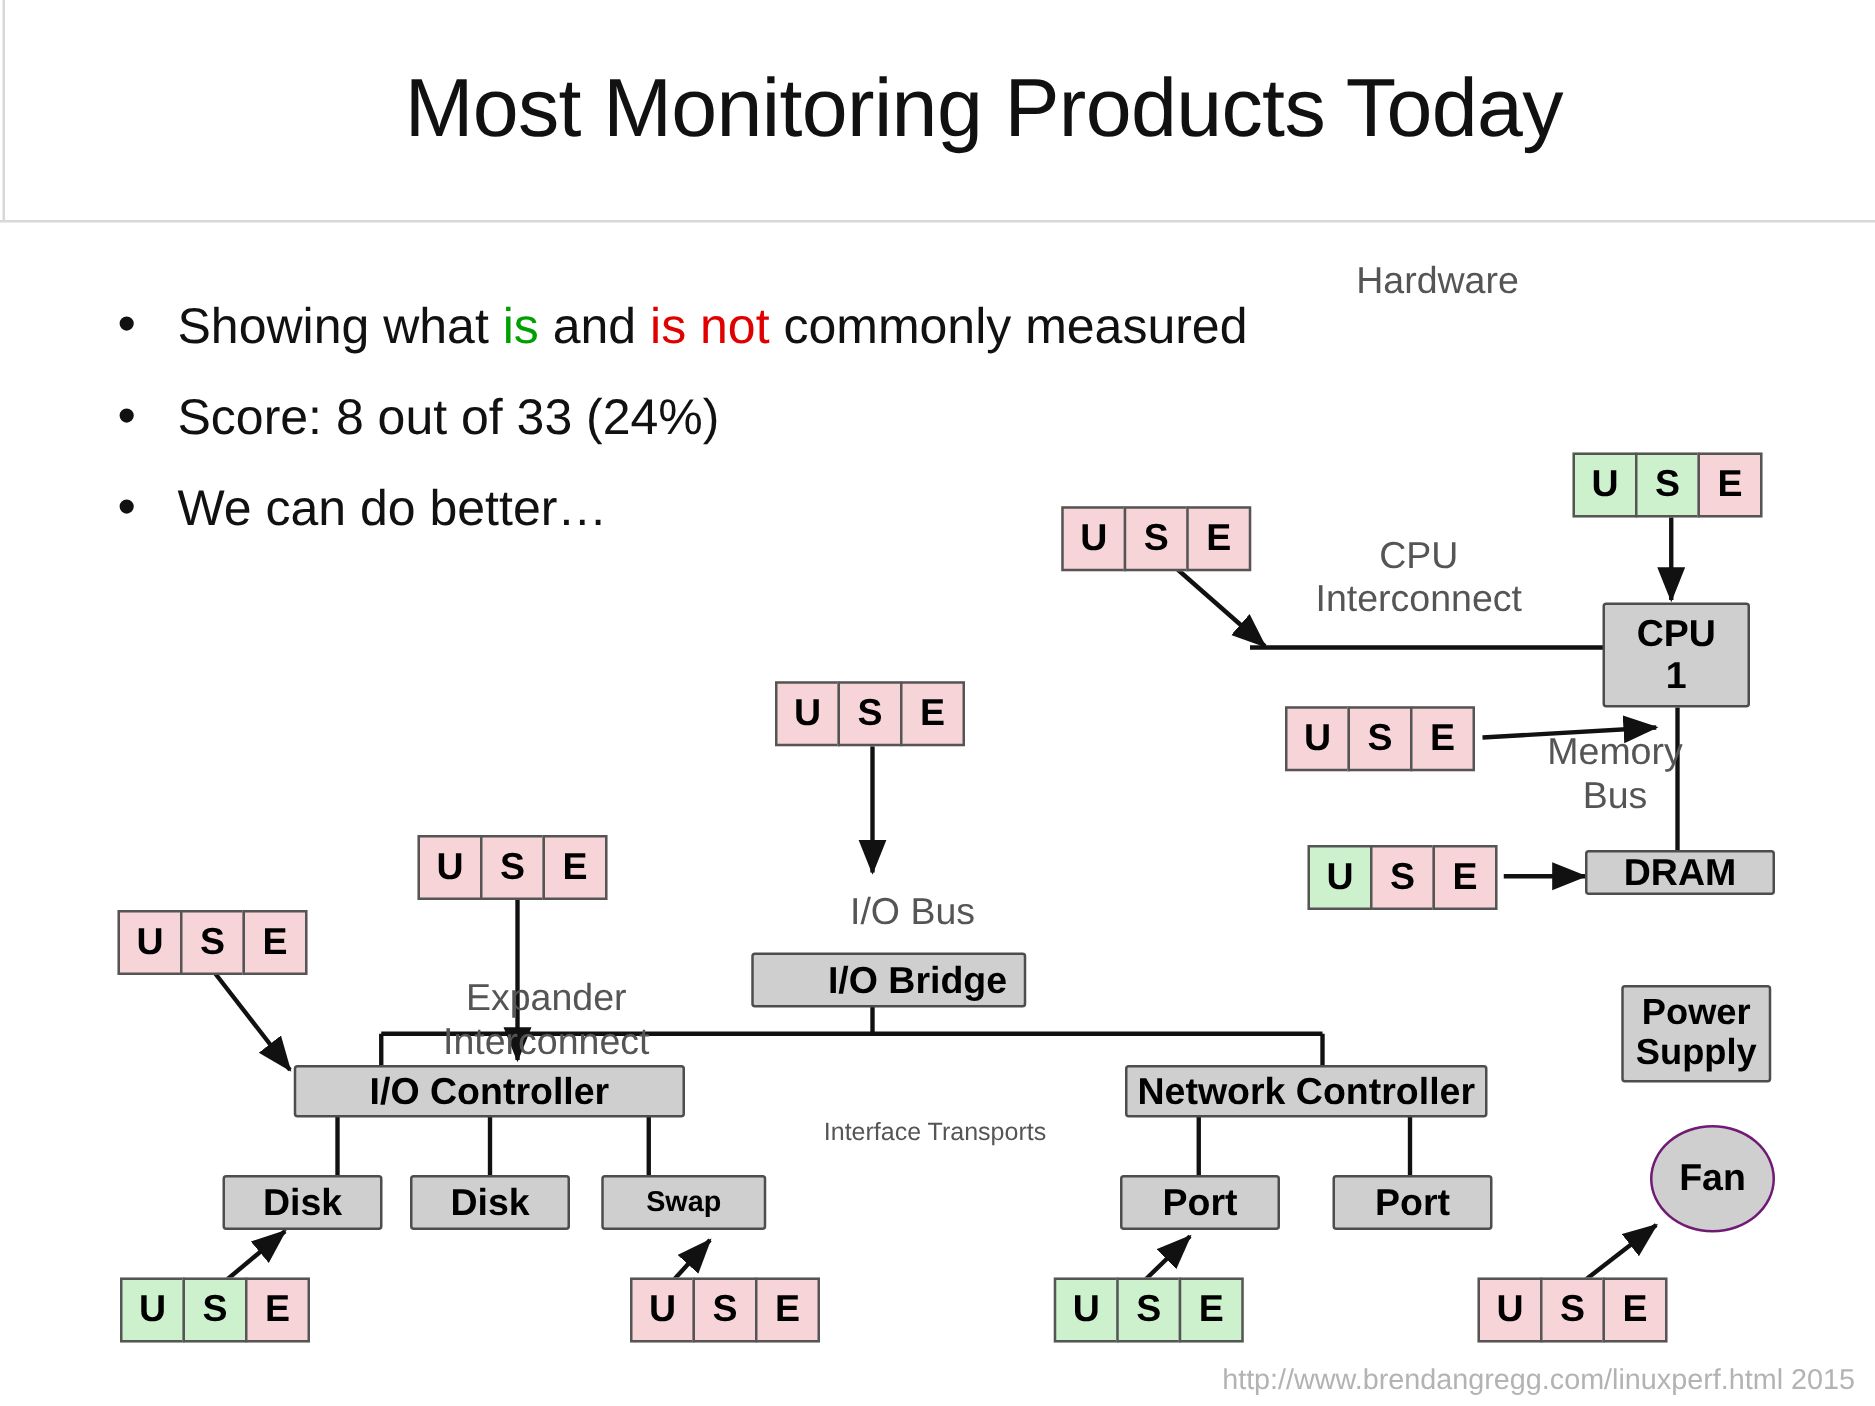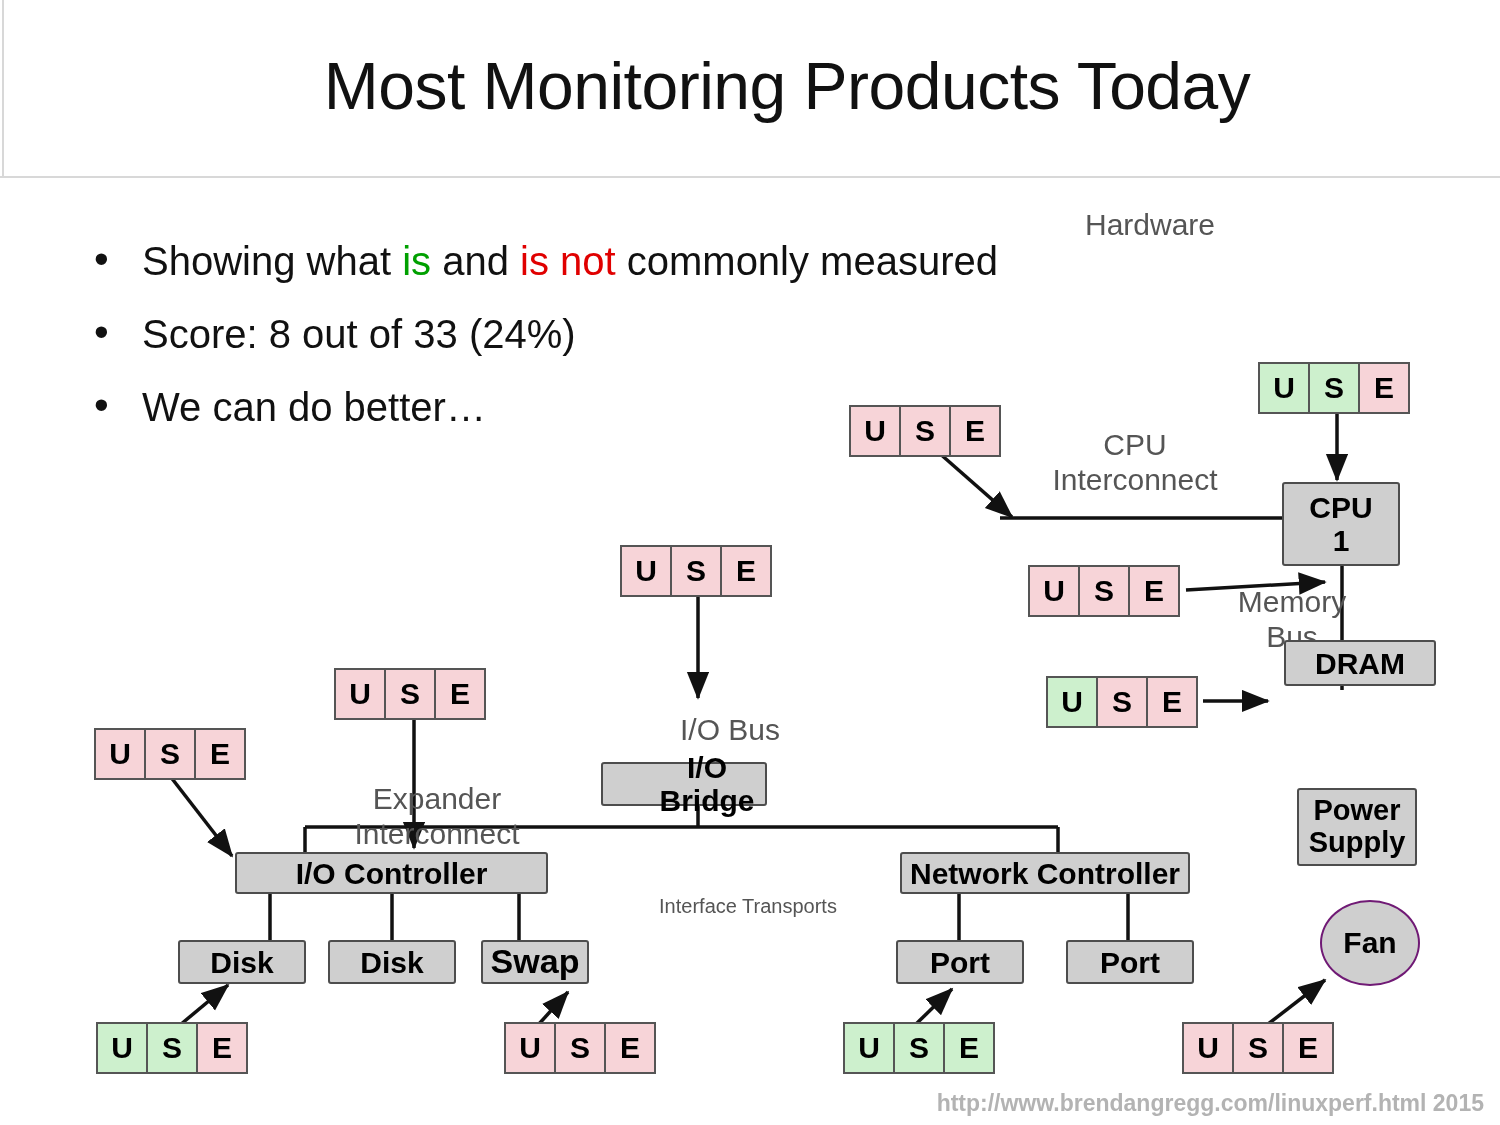--- a/index.html
+++ b/index.html
@@ -42,21 +42,21 @@
     display:flex;align-items:center;justify-content:center;
     font-size:26px;font-weight:bold;color:#000;background:#f7d4d8;
   }
   .use .c:first-child{margin-left:0;}
   .use .c.green{background:#cdf0cd;}
   .use.big .c{width:52px;height:52px;font-size:30px;}
   .use.big{height:52px;}
 
   svg.lines{position:absolute;left:0;top:0;width:1500px;height:1125px;overflow:visible;}
   .footer{
-    position:absolute;right:16px;bottom:8px;font-size:23px;color:#b3b3b3;font-weight:bold;
+    position:absolute;right:16px;bottom:8px;font-size:23px;color:#b3b3b3;
   }
 </style>
 </head>
 <body>
 
 <div class="left-rule"></div>
 <div class="slide-title">Most Monitoring Products Today</div>
 <div class="title-rule"></div>
 
 <div class="bullets">
@@ -123,28 +123,28 @@
   </svg>
 
   <div class="lbl" style="left:1050px;top:208px;width:200px;font-size:30px;">Hardware</div>
   <div class="lbl" style="left:1020px;top:428px;width:230px;font-size:30px;">CPU<br>Interconnect</div>
   <div class="lbl" style="left:1212px;top:585px;width:160px;font-size:30px;">Memory<br>Bus</div>
   <div class="lbl" style="left:650px;top:713px;width:160px;font-size:30px;">I/O Bus</div>
   <div class="lbl" style="left:292px;top:782px;width:290px;font-size:30px;">Expander Interconnect</div>
   <div class="lbl" style="left:618px;top:895px;width:260px;font-size:20px;">Interface Transports</div>
 
   <div class="box" style="left:1282px;top:482px;width:118px;height:84px;font-size:30px;">CPU<br>1</div>
-  <div class="box" style="left:1268px;top:640px;width:152px;height:46px;font-size:30px;margin-left:16px;">DRAM</div>
+  <div class="box" style="left:1268px;top:680px;width:152px;height:36px;font-size:30px;">DRAM</div>
   <div class="box" style="left:1297px;top:788px;width:120px;height:78px;font-size:29px;">Power<br>Supply</div>
-  <div class="box" style="left:601px;top:762px;width:166px;height:44px;font-size:30px;padding-left:46px;">I/O Bridge</div>
+  <div class="box" style="left:601px;top:762px;width:220px;height:44px;font-size:30px;padding-left:46px;">I/O Bridge</div>
   <div class="box" style="left:900px;top:852px;width:290px;height:42px;font-size:30px;">Network Controller</div>
   <div class="box" style="left:235px;top:852px;width:313px;height:42px;font-size:30px;">I/O Controller</div>
   <div class="box" style="left:178px;top:940px;width:128px;height:44px;font-size:30px;">Disk</div>
   <div class="box" style="left:328px;top:940px;width:128px;height:44px;font-size:30px;">Disk</div>
-  <div class="box" style="left:481px;top:940px;width:108px;height:44px;font-size:34px;">Swap</div>
+  <div class="box" style="left:481px;top:940px;width:132px;height:44px;font-size:23px;">Swap</div>
   <div class="box" style="left:896px;top:940px;width:128px;height:44px;font-size:30px;">Port</div>
   <div class="box" style="left:1066px;top:940px;width:128px;height:44px;font-size:30px;">Port</div>
   <div class="fan" style="left:1320px;top:900px;width:96px;height:82px;font-size:30px;">Fan</div>
 
   <div class="use big" style="left:1258px;top:362px;">
     <div class="c green">U</div>
     <div class="c green">S</div>
     <div class="c">E</div>
   </div>
 

